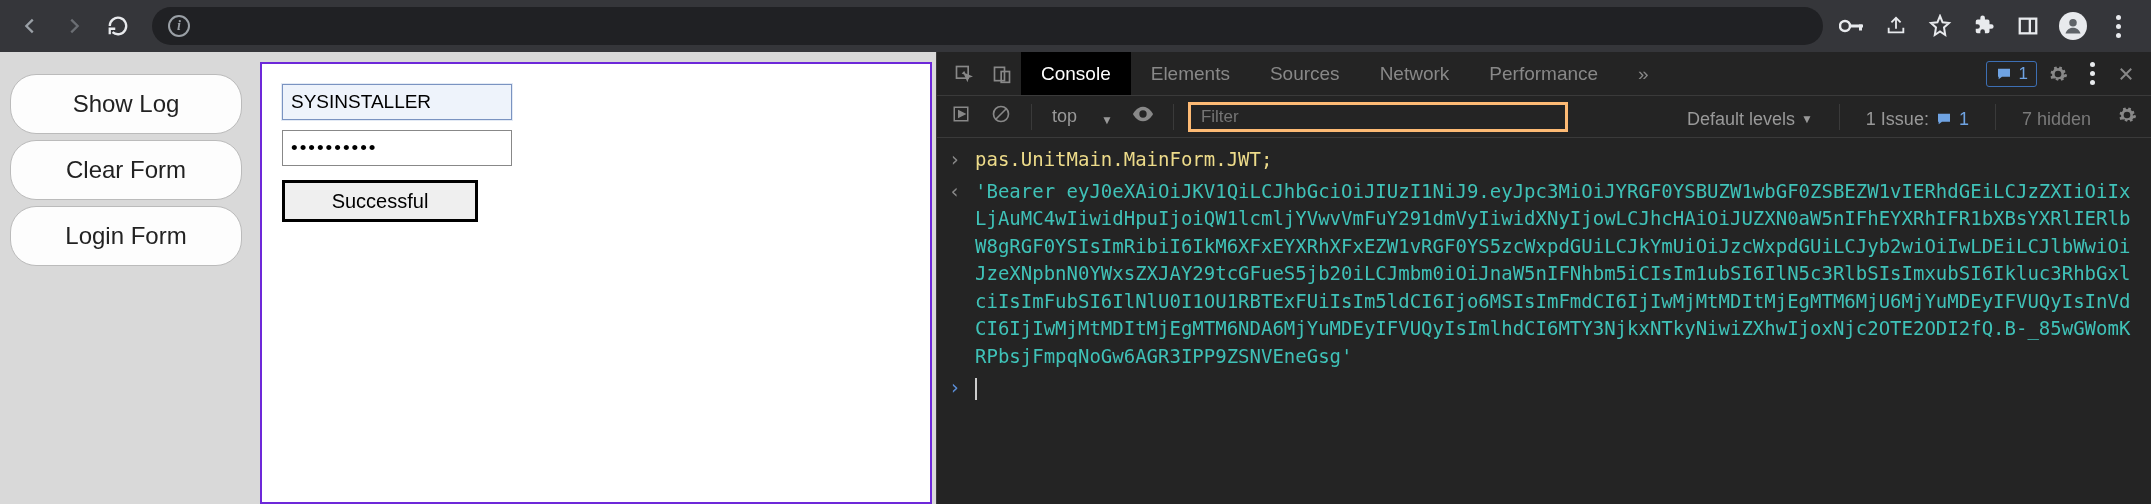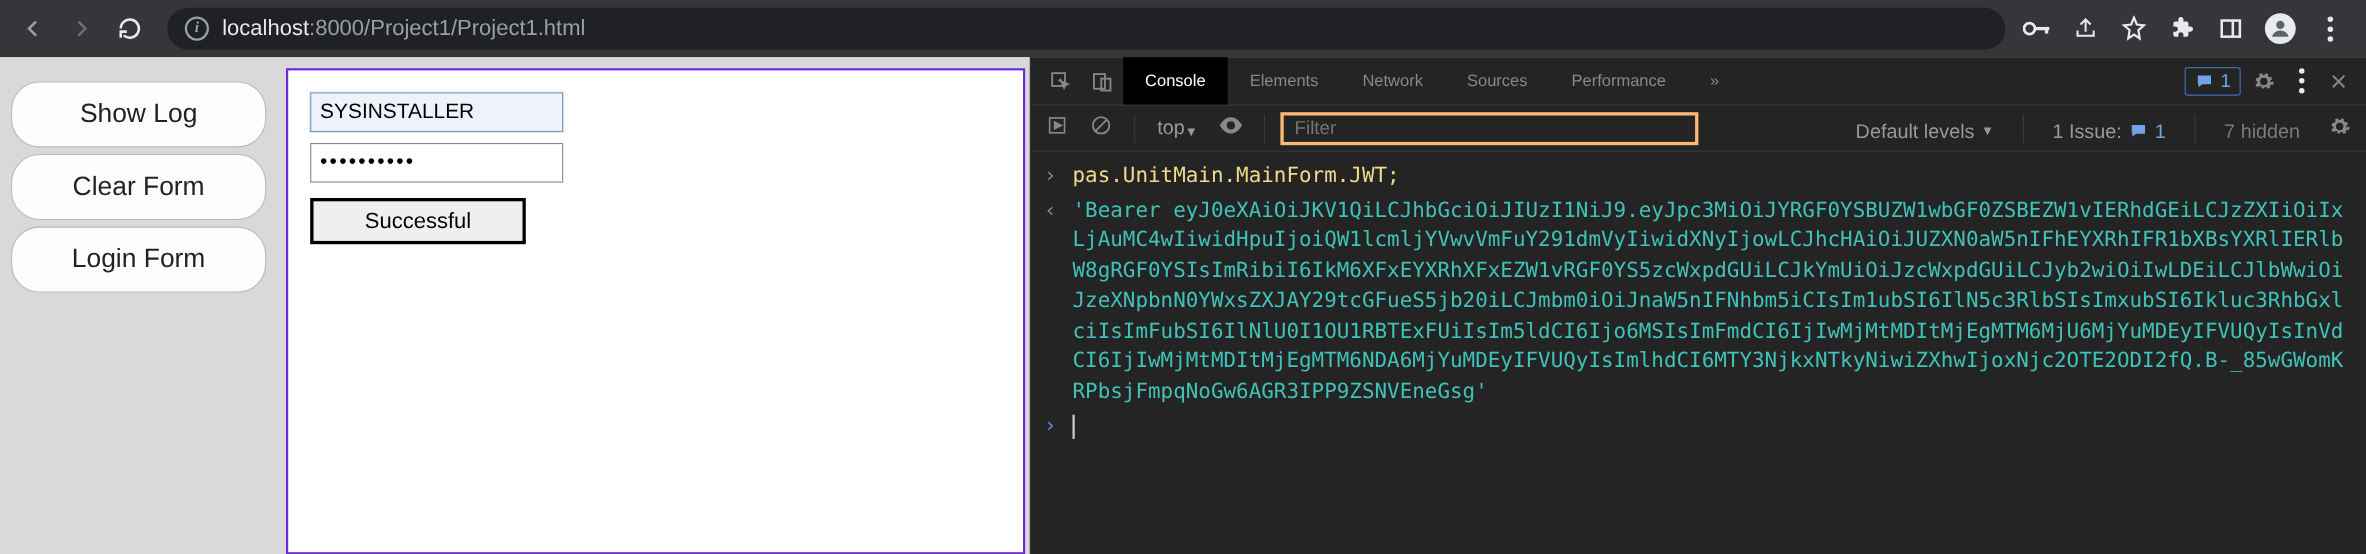--- a/index.html
+++ b/index.html
@@ -110,21 +110,21 @@
     color:#ccc;
     border-left:1px solid #3a3a3a;
   }
   .dt-tabs {
     height:44px;
     display:flex; align-items:center;
     border-bottom:1px solid #3a3a3a;
     padding:0 8px;
   }
   .dt-tabs .dock { width:38px; display:flex; align-items:center; justify-content:center; color:#888; font-size:18px; cursor:pointer;}
-  .dt-tab { padding:0 20px; height:100%; display:flex; align-items:center; font-size:15px; color:#888; cursor:pointer;}
+  .dt-tab { padding:0 20px; height:100%; display:flex; align-items:center; font-size:19px; color:#888; cursor:pointer;}
   .dt-tab.active { color:#fff; background:#000; }
   .dt-tabs .spacer{ flex:1;}
   .dt-chip {
     display:flex; align-items:center; gap:6px;
     border:1px solid #3d6fb4; border-radius:3px;
     color:#6fa3e2; padding:2px 8px; font-size:17px; margin:0 4px;
   }
   .dt-chip .msgicon{font-size:16px;}
   .dt-tabs .tool-ico{ width:34px; display:flex; justify-content:center; color:#888; font-size:20px; cursor:pointer;}
 
@@ -132,21 +132,21 @@
     height:42px;
     display:flex; align-items:center;
     border-bottom:1px solid #3a3a3a;
     padding:0 8px;
     gap:8px;
     font-size:18px;
     color:#999;
   }
   .dt-toolbar .tbtn{ width:32px; text-align:center; cursor:pointer;}
   .dt-toolbar .sep{ width:1px; height:26px; background:#3a3a3a; margin:0 6px;}
-  .ctx { padding:4px 6px; display:flex; align-items:flex-end; gap:0;}
+  .ctx { padding:4px 6px; display:flex; align-items:flex-end; gap:24px;}
   .filter-input {
     flex:1; max-width:380px; height:30px;
     border:3px solid #fdba74; background:#242424;
     color:#ccc; padding:0 10px; font-size:17px;
   }
   .levels { margin-left:auto; display:flex; align-items:flex-end; gap:20px;}
   .levels .lv { cursor:pointer; display:flex; align-items:center; gap:6px;}
   .levels .hidden-txt{ color:#7a7a7a; }
 
   .console-body {
@@ -181,23 +181,20 @@
       </svg>
   </div>
   <div class="nav-icon">
     <svg width="22" height="22" viewBox="0 0 24 24" fill="none" stroke="#e8eaed" stroke-width="2.5">
         <path d="M3 12a9 9 0 1 1 3 6.7"></path>
         <path d="M3 21v-6h6"></path>
       </svg>
   </div>
   <div class="addr-bar">
     <div class="info-icon">i</div>
-    <span>
-      <span class="url-host">localhost</span><span class="url-rest">:8000</span><span class="url-rest">/Project1/Project1.html</span>
-    </span>
   </div>
   <div class="chrome-right">
     <div class="ico">
       <svg width="26" height="16" viewBox="0 0 26 16" fill="#e8eaed">
           <circle cx="6" cy="8" r="5" fill="none" stroke="#e8eaed" stroke-width="2.5"></circle>
           <rect x="10" y="6.5" width="14" height="3"></rect>
           <rect x="20" y="6.5" width="3" height="6"></rect>
         </svg>
     </div>
     <div class="ico">
@@ -262,22 +259,22 @@
           </svg>
       </div>
       <div class="dock">
         <svg width="20" height="20" viewBox="0 0 24 24" fill="none" stroke="#888" stroke-width="2">
             <rect x="3" y="4" width="12" height="16"></rect>
             <rect x="11" y="9" width="10" height="13"></rect>
           </svg>
       </div>
       <div class="dt-tab active">Console</div>
       <div class="dt-tab">Elements</div>
+      <div class="dt-tab">Sources</div>
       <div class="dt-tab">Network</div>
-      <div class="dt-tab">Sources</div>
       <div class="dt-tab">Performance</div>
       <div class="dt-tab">»</div>
       <div class="spacer"></div>
       <div class="dt-chip">
         <svg class="msgicon" width="18" height="16" viewBox="0 0 24 24" fill="#6fa3e2">
             <path d="M3 4h18v12H9l-5 4V16H3z"></path>
           </svg>
         <span>1</span>
       </div>
       <div class="tool-ico">

